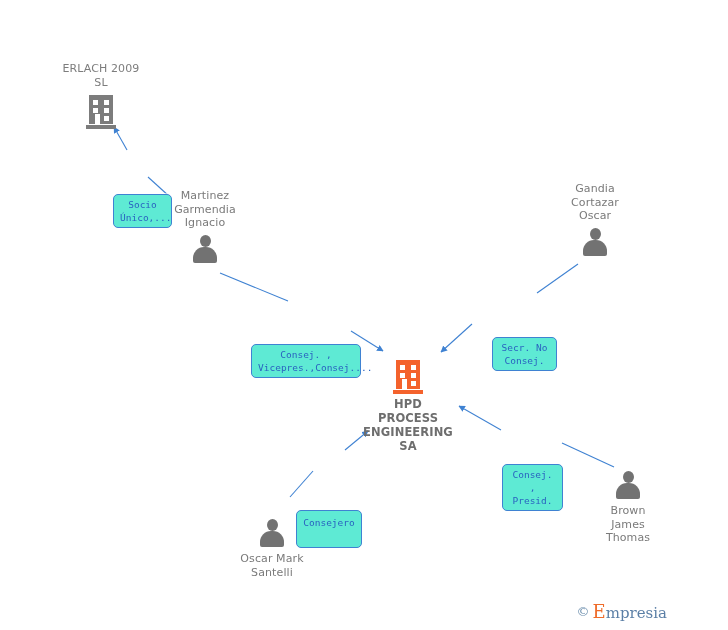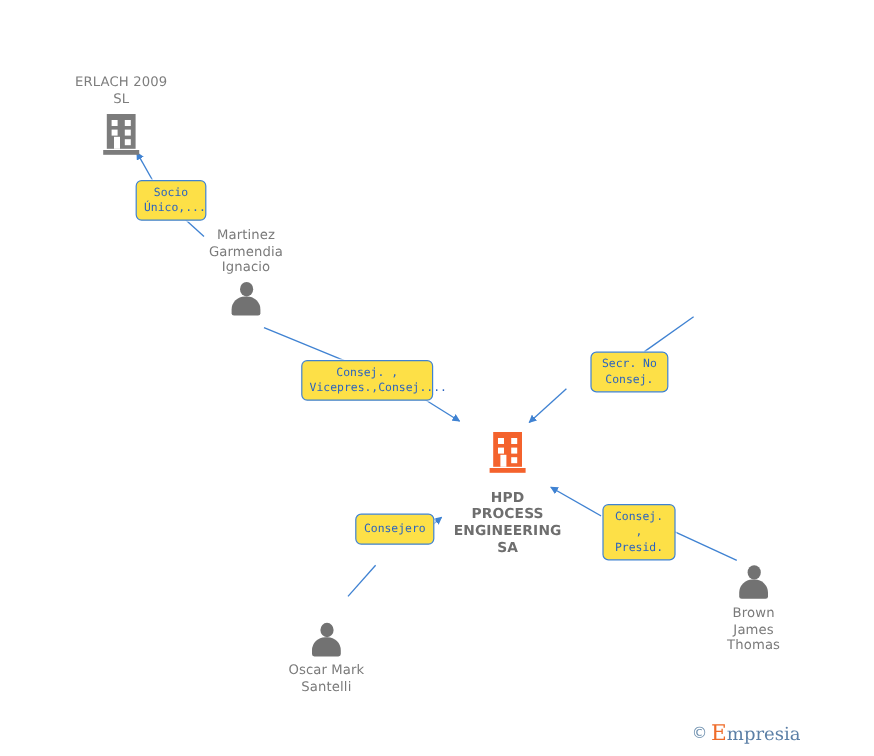--- a/index.html
+++ b/index.html
@@ -32,30 +32,31 @@
 
   
   .person{position:relative;width:26px;height:30px;color:#727272;}
   .person .head{position:absolute;left:8px;top:1px;width:11px;height:12px;border-radius:50%;background:currentColor;}
   .person .body{position:absolute;left:1px;top:13px;width:24px;height:16px;background:currentColor;
                 border-radius:11px 11px 2px 2px;}
 
   
   .edge-label{
     position:absolute;
-    background:#fde047;
+    background:#5eead4;
     border:1px solid #3f82d2;
     border-radius:5px;
     color:#2a63c0;
     font-family:"DejaVu Sans Mono", monospace;
     font-size:9.5px;line-height:13px;
     text-align:center;
     padding:3px 6px;
     white-space:pre-line;
     box-shadow:0 0 0 1px rgba(255,255,255,.6);
+    margin-top:44px;
   }
 
   
   #watermark{
     position:absolute;right:8px;bottom:8px;
     display:flex;align-items:center;gap:3px;
     font-size:15px;color:#5b7fa6;
   }
   #watermark .c{font-size:13px;color:#6d8fae;}
   #watermark .wm-text{font-family:"DejaVu Serif",serif;color:#5b7fa6;font-size:15px;}
@@ -106,21 +107,21 @@
       <div class="win" style="left:7px;top:5px;"></div>
       <div class="win" style="left:18px;top:5px;"></div>
       <div class="win" style="left:7px;top:13px;"></div>
       <div class="win" style="left:18px;top:13px;"></div>
       <div class="win" style="left:18px;top:21px;"></div>
       <div class="door"></div>
       <div class="base"></div>
     </div>
   </div>
 
-  <div class="node" style="left:368px;top:360px;width:110px;gap:10px;">
+  <div class="node" style="left:353px;top:360px;width:110px;">
     <div class="bld orange">
       <div class="tower"></div>
       <div class="win" style="left:7px;top:5px;"></div>
       <div class="win" style="left:18px;top:5px;"></div>
       <div class="win" style="left:7px;top:13px;"></div>
       <div class="win" style="left:18px;top:13px;"></div>
       <div class="win" style="left:18px;top:21px;"></div>
       <div class="door"></div>
       <div class="base"></div>
     </div>
@@ -132,20 +133,29 @@
   <div class="node" style="left:160px;top:189px;width:90px;">
     <div class="node-label">Martinez
 Garmendia
 Ignacio</div>
     <div class="person" style="margin-top:4px;">
       <div class="head"></div>
         <div class="body"></div>
     </div>
   </div>
 
+  <div class="node" style="left:551px;top:182px;width:88px;">
+    <div class="node-label">Gandia
+Cortazar
+Oscar</div>
+    <div class="person" style="margin-top:4px;">
+      <div class="head"></div>
+        <div class="body"></div>
+    </div>
+  </div>
 
   <div class="node" style="left:224px;top:518px;width:96px;">
     <div class="person">
       <div class="head"></div>
         <div class="body"></div>
     </div>
     <div class="node-label" style="margin-top:4px;">Oscar Mark
 Santelli</div>
   </div>
 
@@ -161,21 +171,21 @@
 
   <div class="edge-label" style="left:113px;top:150px;width:45px;">Socio
 Único,...</div>
 
   <div class="edge-label" style="left:251px;top:300px;width:96px;">Consej. ,
 Vicepres.,Consej....</div>
 
   <div class="edge-label" style="left:492px;top:293px;width:51px;">Secr. No
 Consej.</div>
 
-  <div class="edge-label" style="left:296px;top:428px;width:52px;padding-top:5px;padding-bottom:6px;text-align:center;">Consejero</div>
+  <div class="edge-label" style="left:296px;top:466px;width:52px;padding-top:5px;padding-bottom:18px;text-align:center;">Consejero</div>
 
   <div class="edge-label" style="left:502px;top:420px;width:47px;">Consej. ,
 Presid.</div>
 
   <div id="watermark">
     <span class="c">©</span>
     <span class="wm-text"><span class="e">E</span><span>mpresia</span></span>
   </div>
 
 </div>

